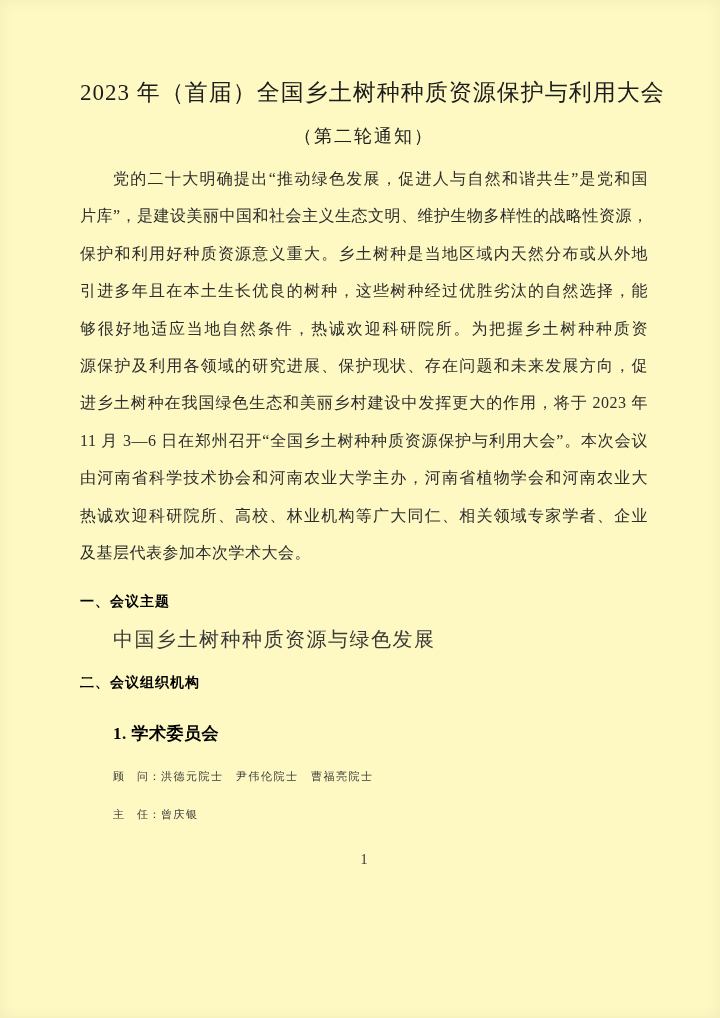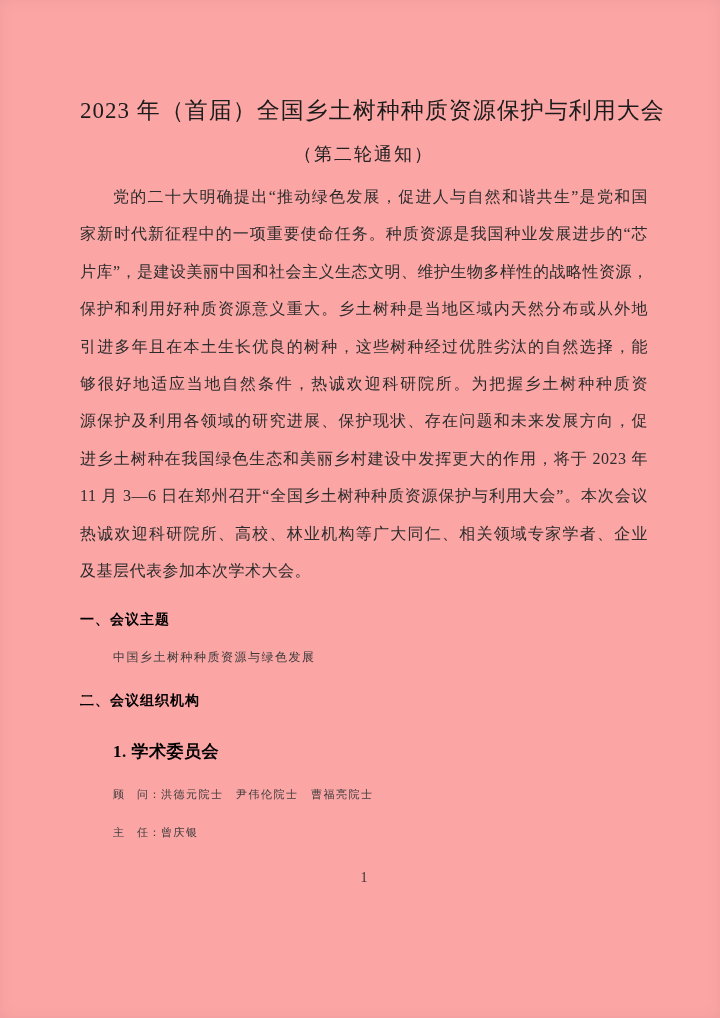--- a/index.html
+++ b/index.html
@@ -7,22 +7,22 @@
     width: 720px; height: 1018px;
     background: #ffffff;
     font-family: "Liberation Serif", "DejaVu Serif", serif;
     color: #2d2d2d;
     overflow: hidden;
   }
   .page {
     position: relative;
     width: 720px; height: 1018px;
     box-sizing: border-box;
-    padding: 18px 72px 0 80px;
-    background: #fca5a5;
+    padding: 0 72px 0 80px;
+    background: #fef9c3;
     box-shadow: inset 0 0 16px rgba(0,0,0,0.05);
   }
   .title {
     margin: 0;
     padding-top: 74px;
     font-family: "Liberation Serif", "DejaVu Serif", serif;
     font-size: 23px;
     font-weight: 500;
     line-height: 38px;
     letter-spacing: 1px;
@@ -60,21 +60,21 @@
     font-family: "Liberation Sans", "DejaVu Sans", sans-serif;
     font-size: 14px;
     font-weight: 700;
     line-height: 26px;
     letter-spacing: 1px;
     color: #000000;
   }
   .topic {
     margin: 12px 0 0 0;
     padding-left: 33px;
-    font-size: 12px;
+    font-size: 20px;
     line-height: 26px;
     letter-spacing: 1.5px;
     color: #3a3a3a;
   }
   .h-sub {
     margin: 26px 0 0 0;
     padding-left: 33px;
     font-family: "Liberation Serif", "DejaVu Serif", serif;
     font-size: 17px;
     font-weight: 700;
@@ -104,28 +104,28 @@
 <body>
 
 <main class="page">
 
   <h1 class="title">2023 年（首届）全国乡土树种种质资源保护与利用大会</h1>
 
   <h2 class="subtitle">（第二轮通知）</h2>
 
   <section class="intro">
       <p class="line">党的二十大明确提出“推动绿色发展，促进人与自然和谐共生”是党和国</p>
-      <p class="line">家新时代新征程中的一项重要使命任务。种质资源是我国种业发展进步的“芯</p>
       <p class="line">片库”，是建设美丽中国和社会主义生态文明、维护生物多样性的战略性资源，</p>
       <p class="line">保护和利用好种质资源意义重大。乡土树种是当地区域内天然分布或从外地</p>
       <p class="line">引进多年且在本土生长优良的树种，这些树种经过优胜劣汰的自然选择，能</p>
       <p class="line">够很好地适应当地自然条件，热诚欢迎科研院所。为把握乡土树种种质资</p>
       <p class="line">源保护及利用各领域的研究进展、保护现状、存在问题和未来发展方向，促</p>
       <p class="line">进乡土树种在我国绿色生态和美丽乡村建设中发挥更大的作用，将于 2023 年</p>
       <p class="line">11 月 3—6 日在郑州召开“全国乡土树种种质资源保护与利用大会”。本次会议</p>
+      <p class="line">由河南省科学技术协会和河南农业大学主办，河南省植物学会和河南农业大</p>
       <p class="line">热诚欢迎科研院所、高校、林业机构等广大同仁、相关领域专家学者、企业</p>
       <p class="line">及基层代表参加本次学术大会。</p>
     </section>
 
   <h3 class="h-major">一、会议主题</h3>
 
   <p class="topic">中国乡土树种种质资源与绿色发展</p>
 
   <h3 class="h-major">二、会议组织机构</h3>
 

